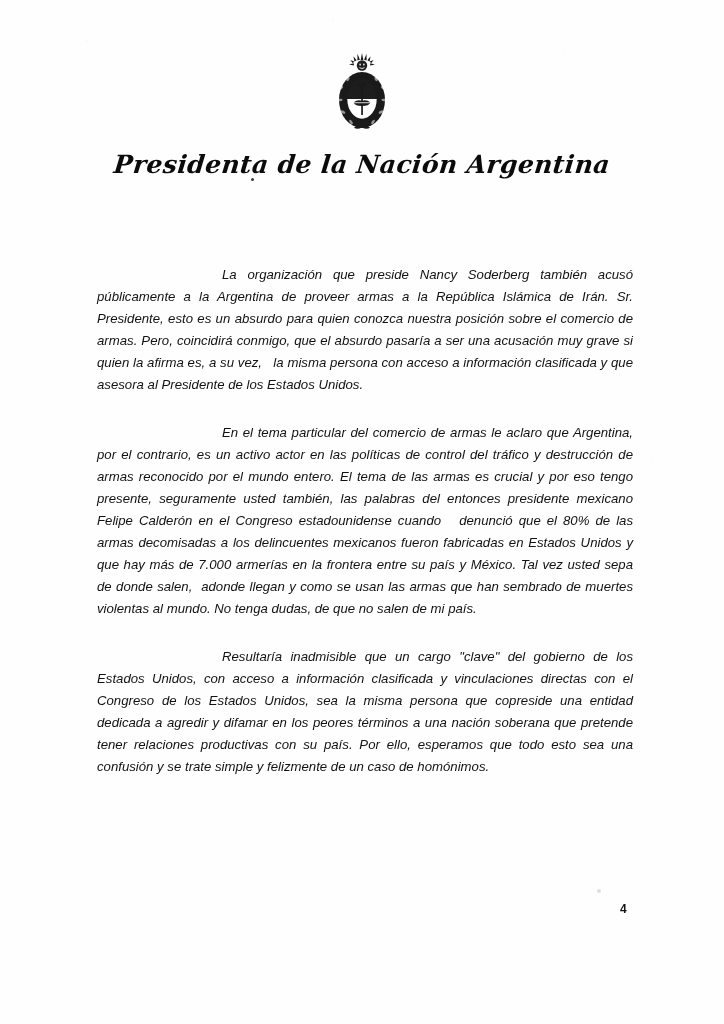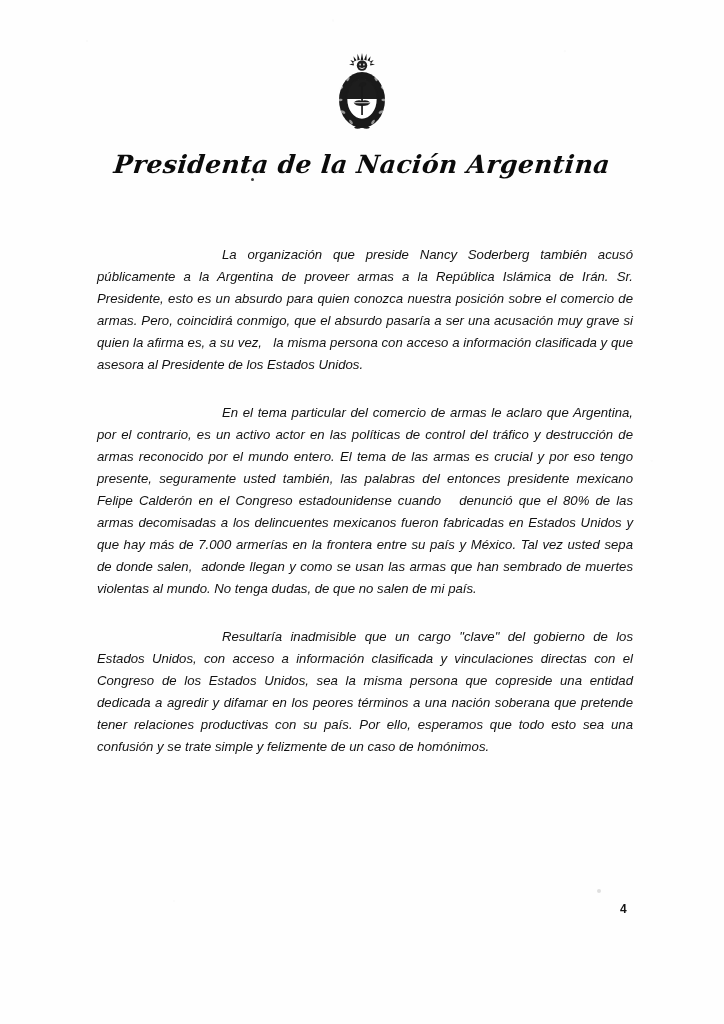--- a/index.html
+++ b/index.html
@@ -63,21 +63,21 @@
     left: 251px;
     width: 3px;
     height: 3px;
     border-radius: 50%;
     background: #3a3a3a;
   }
 
   
   .body-copy {
     position: absolute;
-    top: 244px;
+    top: 264px;
     left: 97px;
     width: 536px;
   }
   .para {
     margin: 0 0 26px 0;
     font-family: "Liberation Sans", sans-serif;
     font-style: italic;
     font-size: 13.2px;
     line-height: 22px;
     color: #121212;

